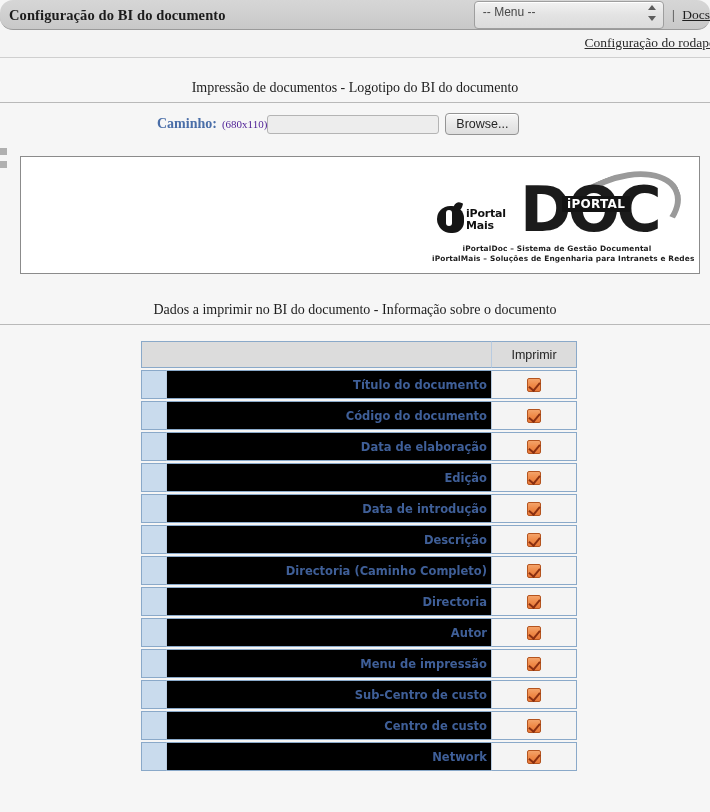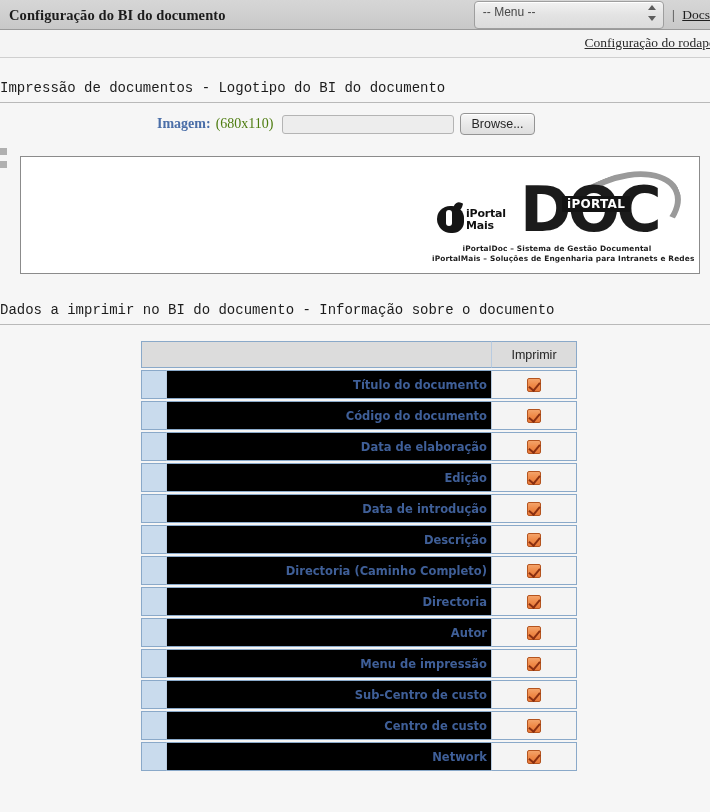--- a/index.html
+++ b/index.html
@@ -17,20 +17,21 @@
     color: #1a1a1a;
   }
 
   
   .titlebar {
     position: relative;
     height: 30px;
     background: linear-gradient(to bottom, #d6d6d6 0%, #cfcfcf 55%, #c8c8c8 100%);
     border-bottom: 1px solid #9a9a9a;
     box-sizing: border-box;
+    border-radius: 13px;
   }
   .titlebar-title {
     position: absolute;
     left: 9px;
     top: 7px;
     font-family: "Liberation Serif", "DejaVu Serif", serif;
     font-size: 14.5px;
     font-weight: bold;
     color: #1c1c1c;
     letter-spacing: 0.1px;
@@ -115,25 +116,26 @@
     color: #2a2a2a;
     text-decoration: underline;
     white-space: nowrap;
   }
 
   
   .section {
     position: relative;
   }
   .section-title {
-    font-family: Liberation Mono, monospace;
+    font-family: Liberation Serif, serif;
     font-size: 14px;
     color: #1c1c1c;
     padding: 0 0 6px 0;
     white-space: nowrap;
+    text-align: center;
   }
   .section-rule {
     height: 1px;
     background: #b9b9b9;
     width: 100%;
   }
 
   
   .upload-row {
     display: flex;
@@ -144,23 +146,22 @@
   }
   .upload-label {
     font-family: "Liberation Serif", "DejaVu Serif", serif;
     font-size: 14px;
     font-weight: bold;
     color: #4a6ea8;
     margin-right: 5px;
   }
   .upload-dims {
     font-family: "Liberation Serif", "DejaVu Serif", serif;
-    font-size: 14px;
-    color: #4d7c0f;
-    margin-right: 9px;
+    font-size: 11px;
+    color: #4c1d95;
   }
   .file-field {
     width: 172px;
     height: 19px;
     background: #ededed;
     border: 1px solid #b4b4b4;
     border-radius: 3px;
     box-sizing: border-box;
   }
   .browse-btn {
@@ -405,21 +406,21 @@
 
 <div class="subbar">
   <a class="sublink" href="#">Configuração do rodapé</a>
 </div>
 
 <div class="section" style="padding-top:22px;">
   <div class="section-title" style="padding-left:0px;">Impressão de documentos - Logotipo do BI do documento</div>
   <div class="section-rule"></div>
 
   <div class="upload-row">
-    <span class="upload-label">Imagem:</span>
+    <span class="upload-label">Caminho:</span>
     <span class="upload-dims">(680x110)</span>
     <input class="file-field" type="text" placeholder="" style="">
     <button class="browse-btn">Browse...</button>
   </div>
 
   <div class="preview-box">
     <div class="logo-wrap">
       <div class="logo-marks">
         <div class="ipm-mark">
           <span class="ipm-blob"></span>

